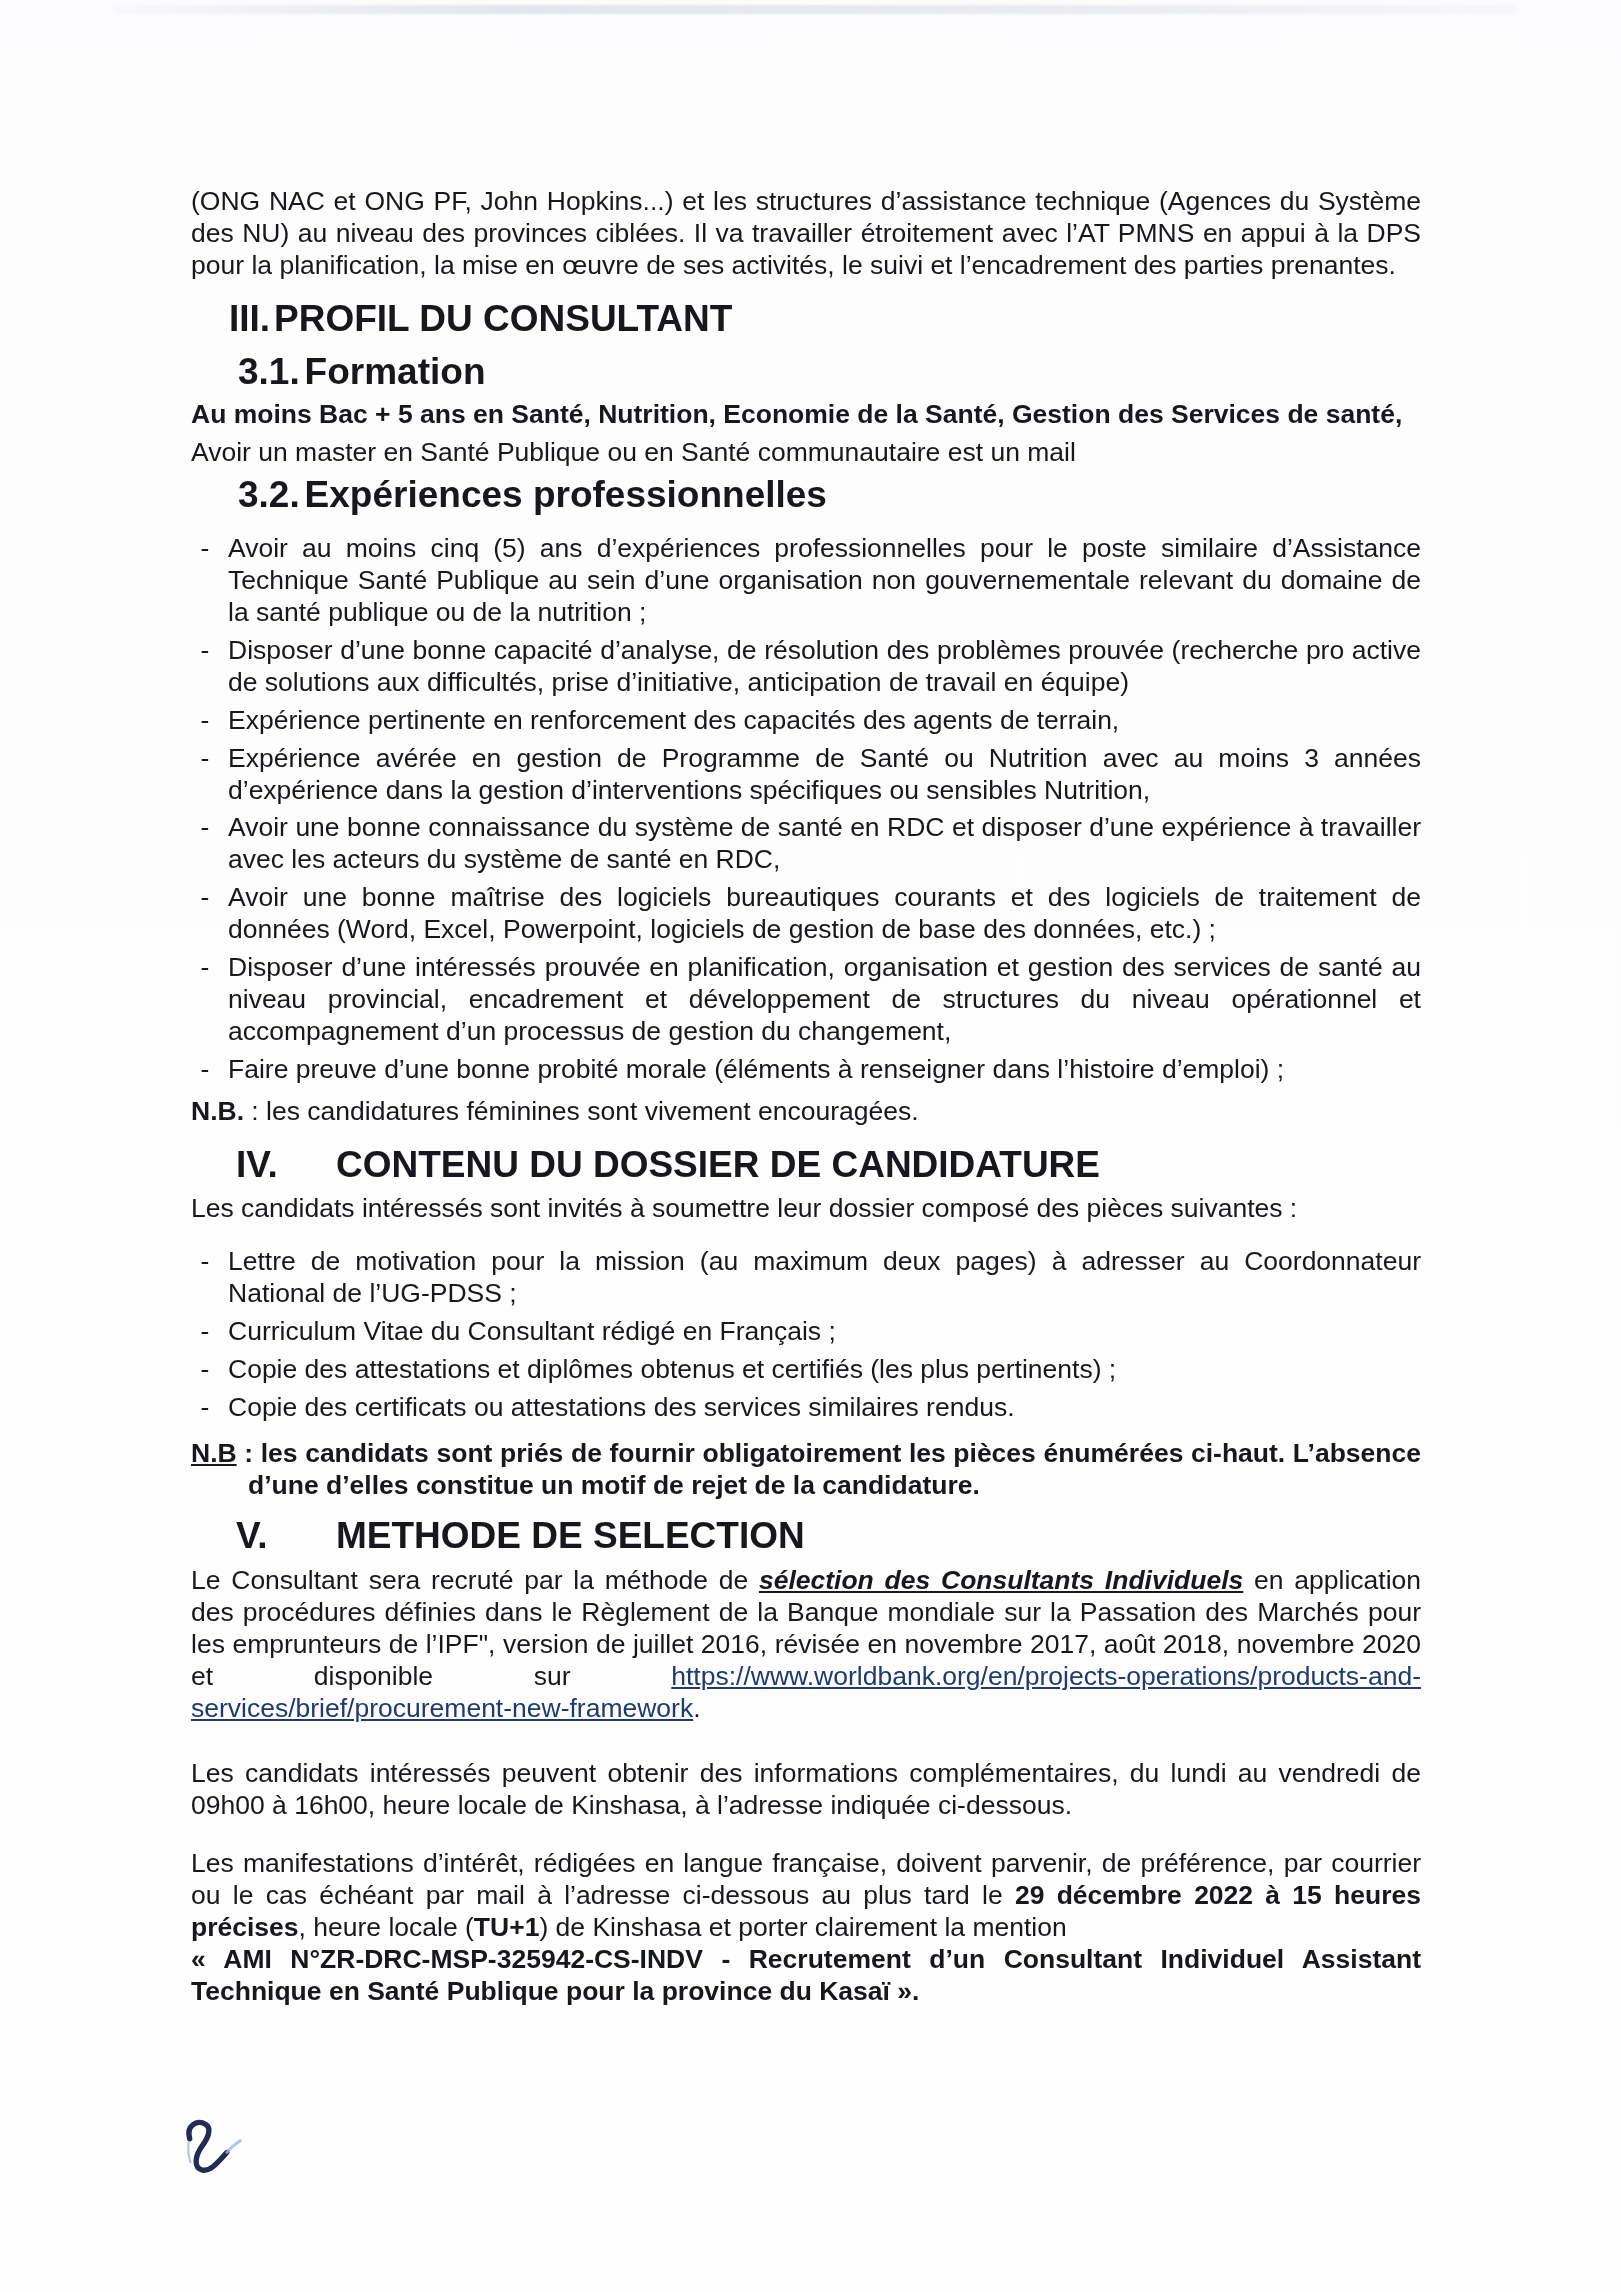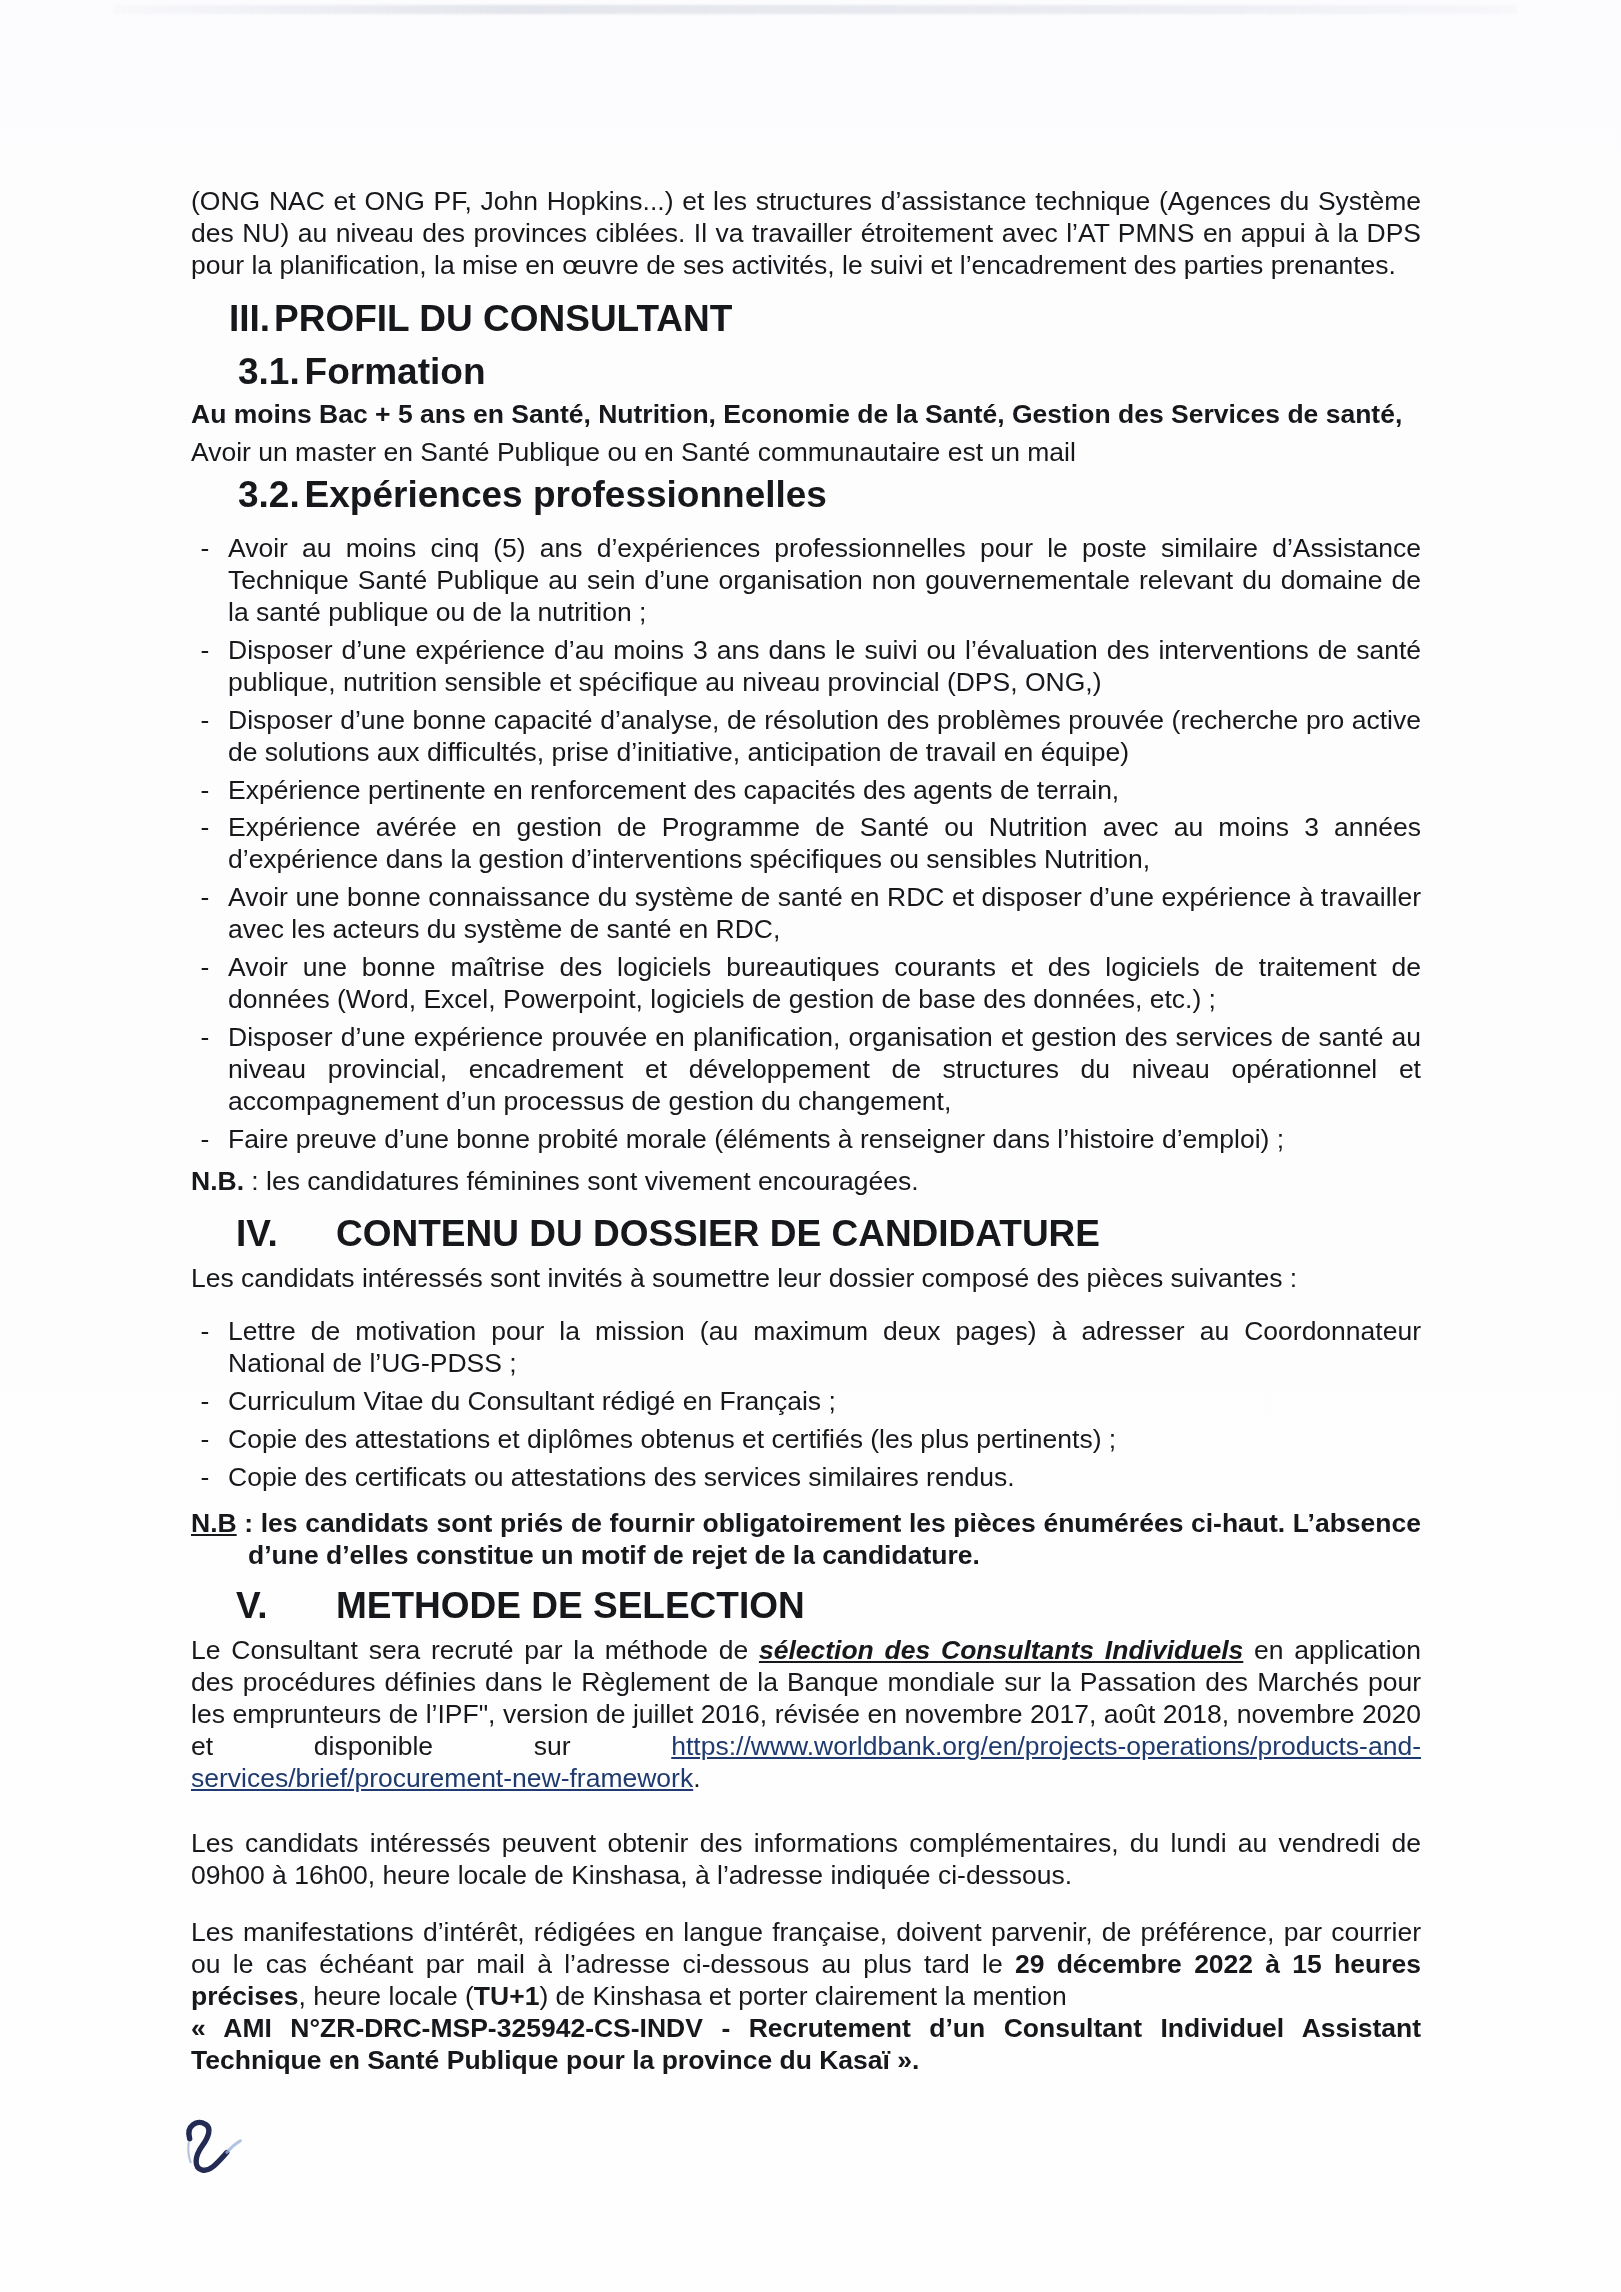--- a/index.html
+++ b/index.html
@@ -76,27 +76,26 @@
 
     <p class="h h-sub"><span class="num">3.1.</span><span>Formation</span></p>
 
     <p class="p-f1">Au moins Bac + 5 ans en Santé, Nutrition, Economie de la Santé, Gestion des Services de santé,</p>
     <p class="p-f2">Avoir un master en Santé Publique ou en Santé communautaire est un mail</p>
 
     <p class="h h-sub h-32"><span class="num">3.2.</span><span>Expériences professionnelles</span></p>
 
     <ul class="dash-list">
       <li><span class="dash">-</span><span>Avoir au moins cinq (5) ans d’expériences professionnelles pour le poste similaire d’Assistance Technique Santé Publique au sein d’une organisation non gouvernementale relevant du domaine de la santé publique ou de la nutrition ;</span></li>
-      <li><span class="dash">-</span><span>Disposer d’une expérience d’au moins 3 ans dans le suivi ou l’évaluation des interventions de santé publique, nutrition sensible et spécifique au niveau provincial (DPS, ONG,)</span></li>
       <li><span class="dash">-</span><span>Disposer d’une bonne capacité d’analyse, de résolution des problèmes prouvée (recherche pro active de solutions aux difficultés, prise d’initiative, anticipation de travail en équipe)</span></li>
       <li><span class="dash">-</span><span>Expérience pertinente en renforcement des capacités des agents de terrain,</span></li>
       <li><span class="dash">-</span><span>Expérience avérée en gestion de Programme de Santé ou Nutrition avec au moins 3 années d’expérience dans la gestion d’interventions spécifiques ou sensibles Nutrition,</span></li>
       <li><span class="dash">-</span><span>Avoir une bonne connaissance du système de santé en RDC et disposer d’une expérience à travailler avec les acteurs du système de santé en RDC,</span></li>
       <li><span class="dash">-</span><span>Avoir une bonne maîtrise des logiciels bureautiques courants et des logiciels de traitement de données (Word, Excel, Powerpoint, logiciels de gestion de base des données, etc.) ;</span></li>
-      <li><span class="dash">-</span><span>Disposer d’une expérience prouvée en planification, organisation et gestion des services de santé au niveau provincial, encadrement et développement de structures du niveau opérationnel et accompagnement d’un processus de gestion du changement,</span></li>
+      <li><span class="dash">-</span><span>Disposer d’une intéressés prouvée en planification, organisation et gestion des services de santé au niveau provincial, encadrement et développement de structures du niveau opérationnel et accompagnement d’un processus de gestion du changement,</span></li>
       <li><span class="dash">-</span><span>Faire preuve d’une bonne probité morale (éléments à renseigner dans l’histoire d’emploi) ;</span></li>
     </ul>
 
     <p class="nb1"><span class="lbl">N.B.</span><span> : les candidatures féminines sont vivement encouragées.</span></p>
 
     <p class="h h-roman"><span class="num">IV.</span><span>CONTENU DU DOSSIER DE CANDIDATURE</span></p>
 
     <p class="p-s4intro">Les candidats intéressés sont invités à soumettre leur dossier composé des pièces suivantes :</p>
 
     <ul class="dash-list">

